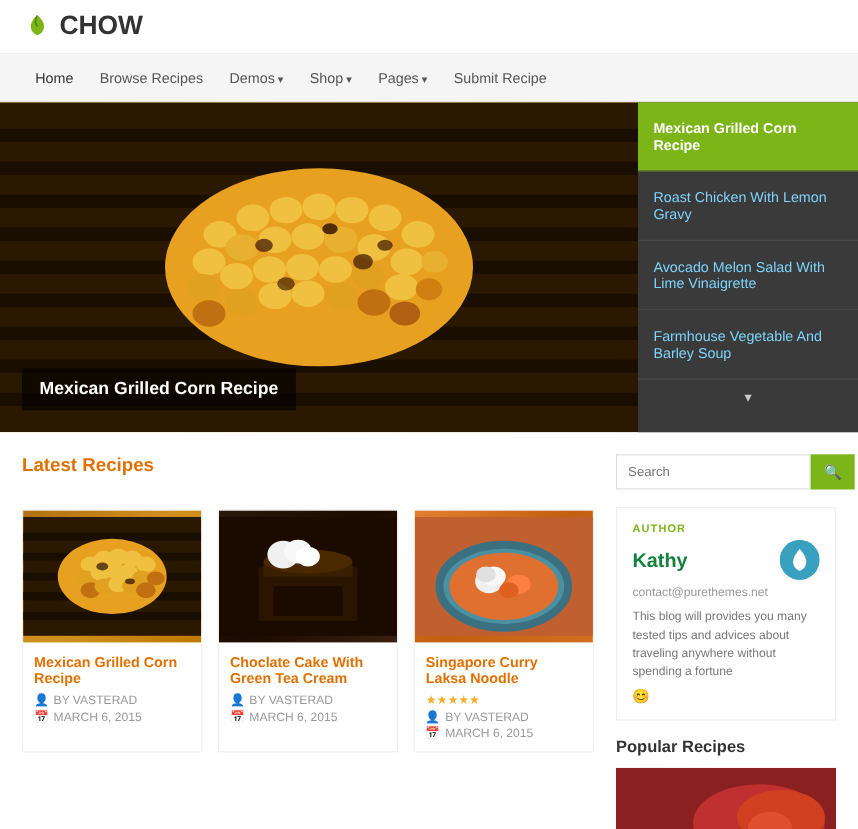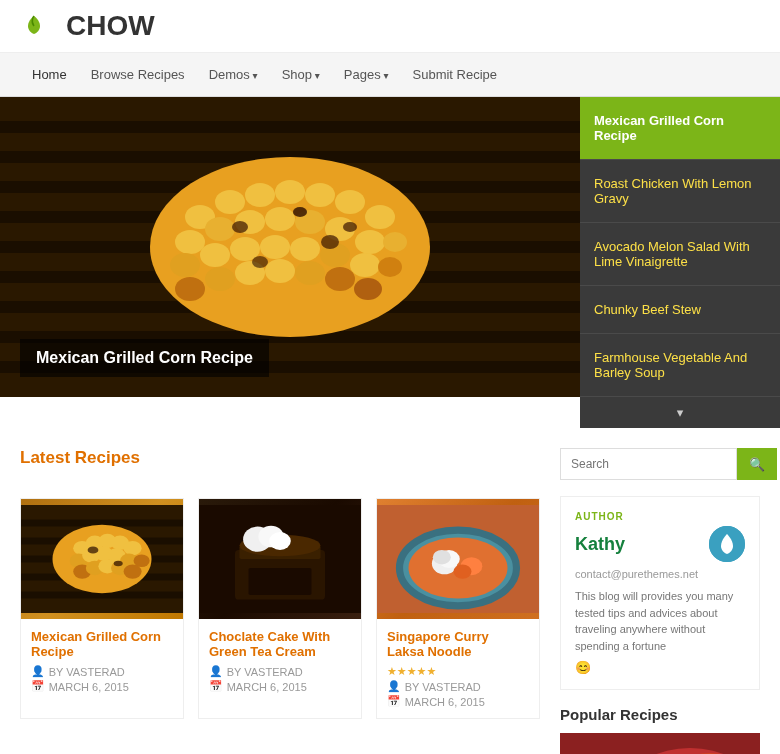--- a/index.html
+++ b/index.html
@@ -1,36 +1,36 @@
 <!DOCTYPE html>
 <html><head>
   <meta charset="utf-8">
   <style>
     * { margin: 0; padding: 0; box-sizing: border-box; }
     body { font-family: Arial, sans-serif; font-size: 13px; background: #fff; width: 780px; }
 
     
     .header { display: flex; align-items: center; padding: 10px 20px; background: #fff; border-bottom: 1px solid #eee; }
-    .logo { display: flex; align-items: center; gap: 18px; font-size: 28px; font-weight: bold; color: #333; }
+    .logo { display: flex; align-items: center; gap: 6px; font-size: 24px; font-weight: bold; color: #333; }
     .logo-icon { width: 28px; height: 28px; }
 
     
     .nav { background: #f5f5f5; border-bottom: 1px solid #ddd; padding: 0 20px; display: flex; align-items: flex-start; }
     .nav a { display: inline-block; padding: 14px 12px; color: #555; text-decoration: none; font-size: 13px; }
     .nav a.active { color: #333; }
     .nav-item-with-arrow::after { content: " ▾"; font-size: 10px; }
 
     
     .hero-section { display: flex; position: relative; }
     .hero-image-container { width: 580px; height: 300px; position: relative; overflow: hidden; }
     .hero-image { width: 100%; height: 100%; background: linear-gradient(135deg, #c8860a 0%, #e8a020 20%, #f0c040 40%, #d4820a 60%, #8b5e00 80%, #3a2800 100%); position: relative; }
     .hero-image-overlay { position: absolute; inset: 0; background: repeating-linear-gradient(0deg, transparent, transparent 8px, rgba(0,0,0,0.15) 8px, rgba(0,0,0,0.15) 10px); }
     .hero-caption { position: absolute; bottom: 20px; left: 20px; background: rgba(0,0,0,0.6); color: #fff; padding: 10px 16px; font-size: 16px; font-weight: bold; }
     .hero-sidebar { width: 200px; background: #3a3a3a; display: flex; flex-direction: column; }
-    .hero-sidebar-item { padding: 16px 14px; border-bottom: 1px solid #4a4a4a; color: #fde047; font-size: 13px; cursor: pointer; }
+    .hero-sidebar-item { padding: 16px 14px; border-bottom: 1px solid #4a4a4a; color: #7dd3fc; font-size: 13px; cursor: pointer; }
     .hero-sidebar-item.active { background: #7cb518; color: #fff; font-weight: bold; }
     .hero-sidebar-arrow { text-align: center; padding: 8px; color: #ccc; }
 
     
     .main-content { display: flex; padding: 20px; gap: 20px; }
     .content-left { flex: 1; }
     .content-right { width: 200px; flex-shrink: 0; }
 
     
     .section-title { font-size: 17px; color: #e07000; font-weight: bold; margin-bottom: 30px; }
@@ -148,21 +148,20 @@
       </svg>
     </div>
     <div class="hero-caption">
       <span>Mexican Grilled Corn Recipe</span>
     </div>
   </div>
   <div class="hero-sidebar">
     <div class="hero-sidebar-item active">Mexican Grilled Corn Recipe</div>
     <div class="hero-sidebar-item">Roast Chicken With Lemon Gravy</div>
     <div class="hero-sidebar-item">Avocado Melon Salad With Lime Vinaigrette</div>
-    <div class="hero-sidebar-item">Chunky Beef Stew</div>
     <div class="hero-sidebar-item">Farmhouse Vegetable And Barley Soup</div>
     <div class="hero-sidebar-arrow">▾</div>
   </div>
 </div>
 
 <div class="main-content">
   <div class="content-left">
     <div class="section-title">Latest Recipes</div>
     <div class="recipes-grid">
 

